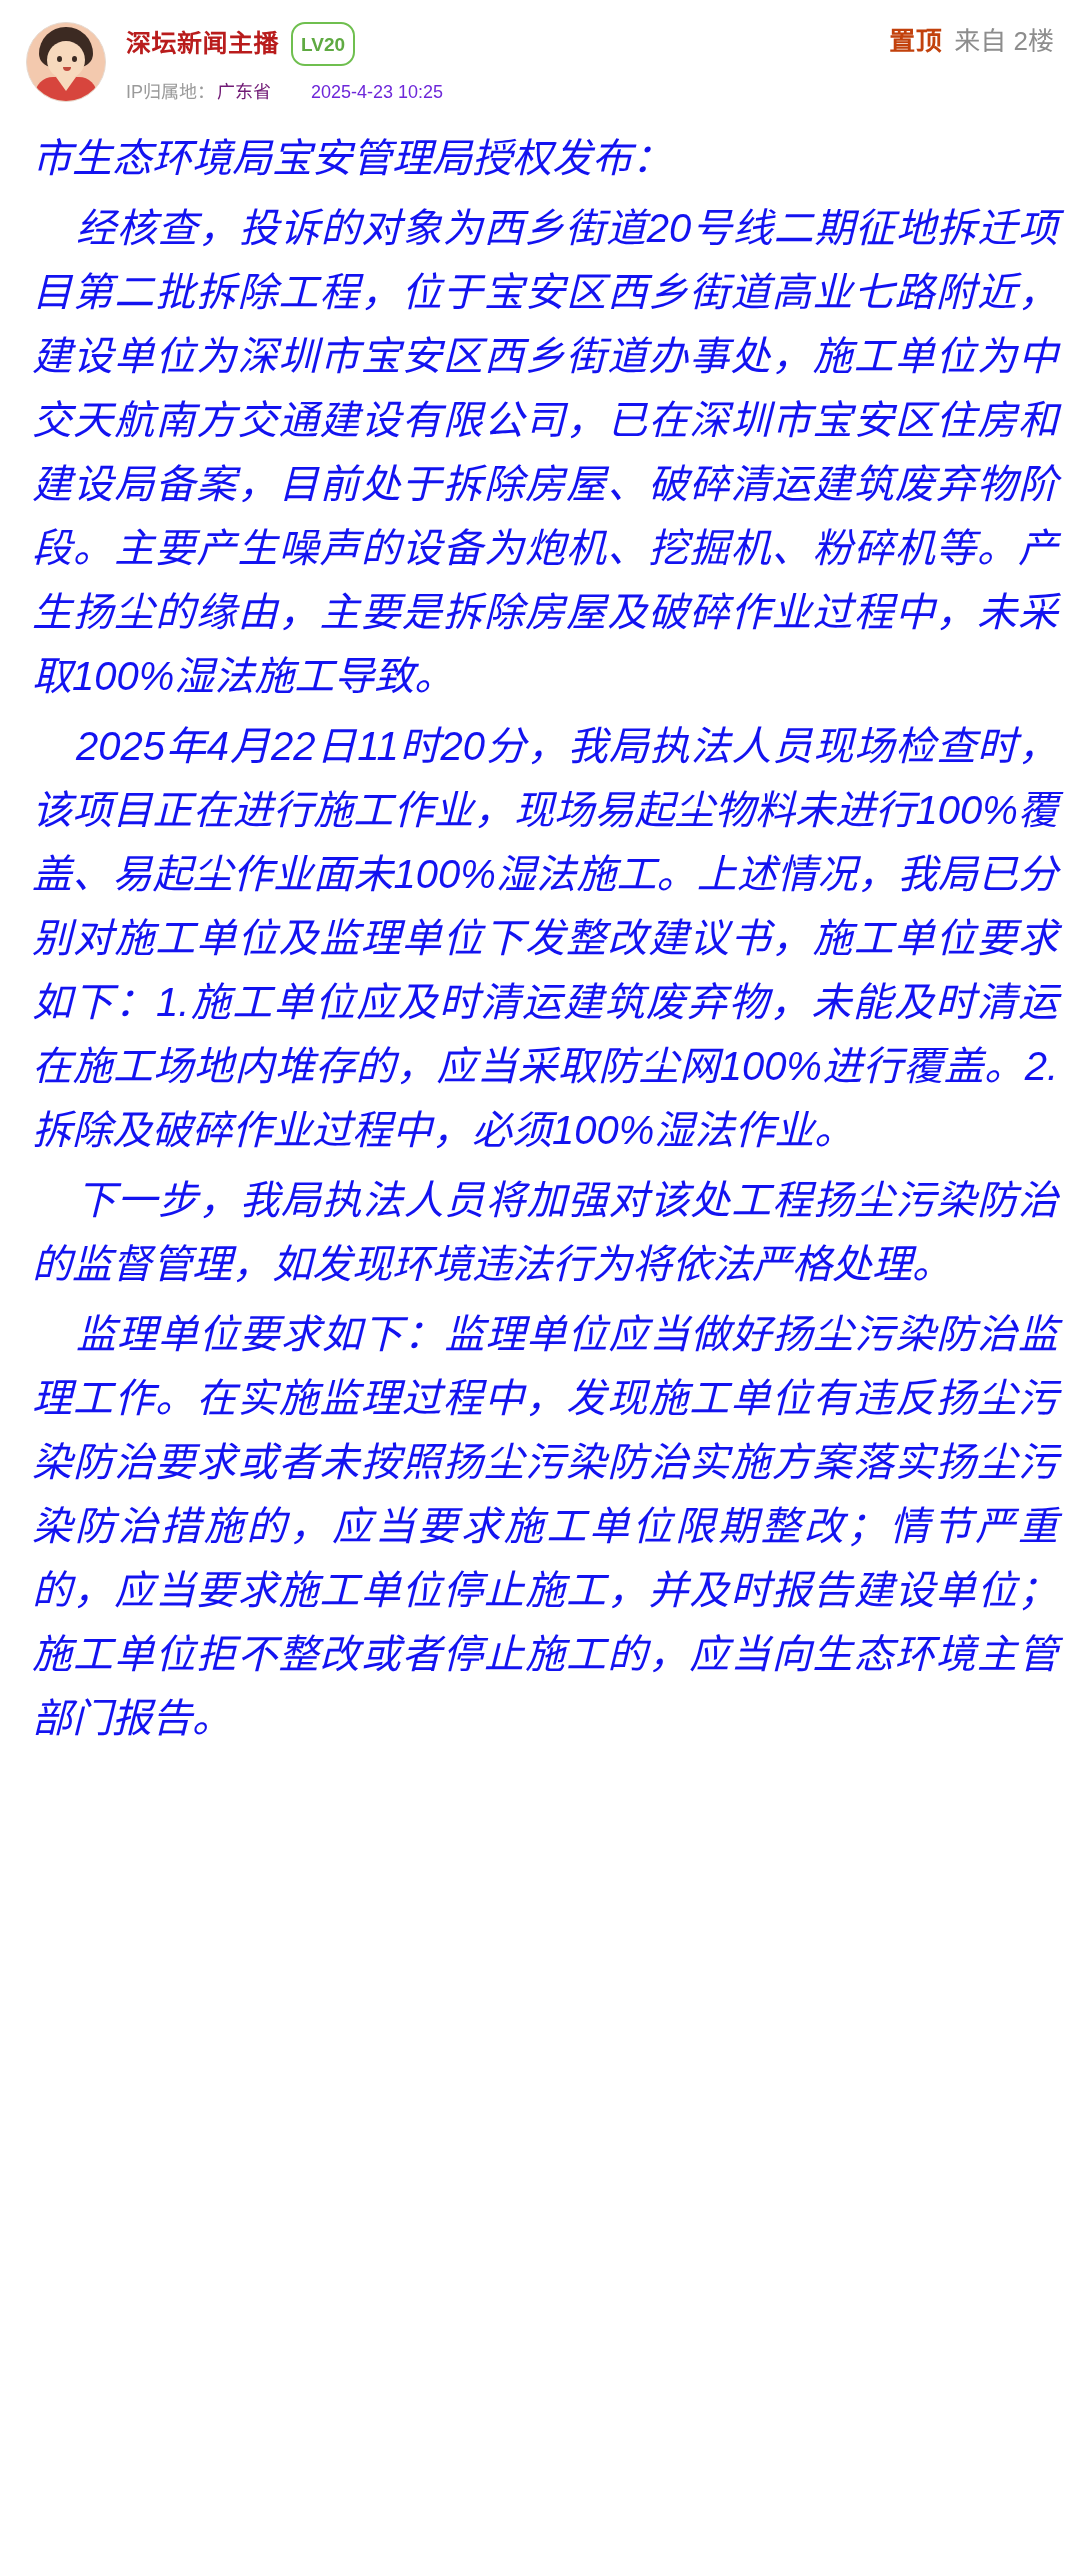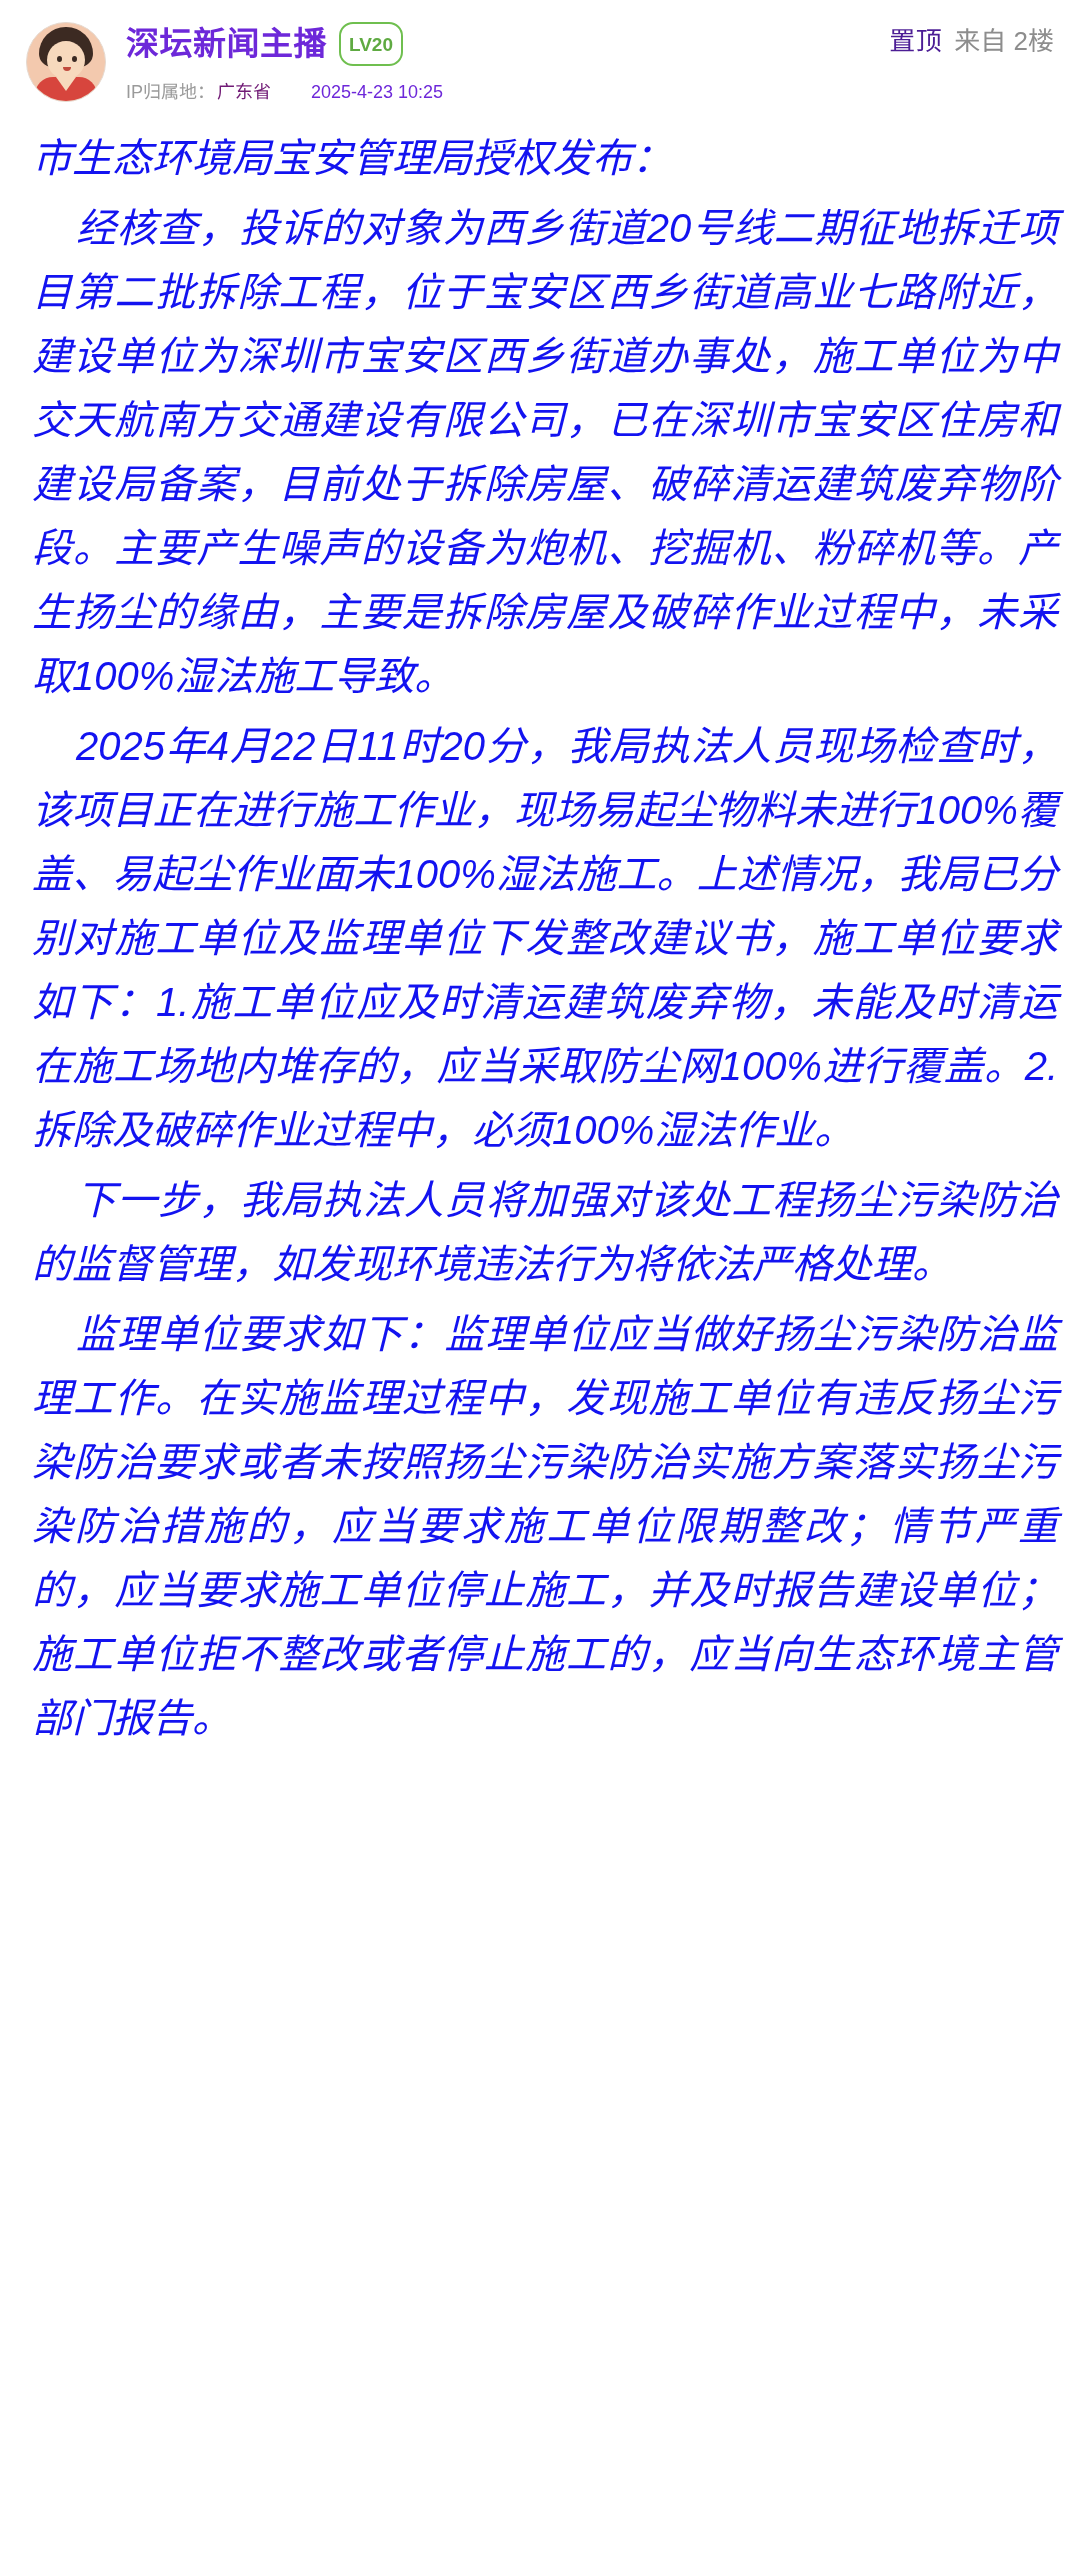--- a/index.html
+++ b/index.html
@@ -88,22 +88,22 @@
     flex: 1 1 auto;
     margin-left: 20px;
     min-width: 0;
   }
   .name-row {
     display: flex;
     align-items: center;
     gap: 12px;
   }
   .author-name {
-    font-size: 33px;
-    color: #6d28d9;
+    font-size: 25px;
+    color: #b91c1c;
     font-weight: bold;
     letter-spacing: .5px;
     line-height: 40px;
     font-family: Liberation Serif, serif;
   }
   .level-badge {
     display: inline-flex;
     align-items: center;
     justify-content: center;
     min-width: 62px;
@@ -132,22 +132,22 @@
   .header-right {
     position: absolute;
     right: 26px;
     top: 24px;
     display: flex;
     align-items: center;
     font-size: 26px;
     line-height: 34px;
   }
   .pin-tag {
-    color: #4c1d95;
-    font-weight: normal;
+    color: #c2410c;
+    font-weight: bold;
     letter-spacing: .5px;
   }
   .from-text {
     color: #8d8d8d;
     margin-left: 12px;
   }
 
   
   .post-body {
     padding: 8px 22px 30px 22px;

